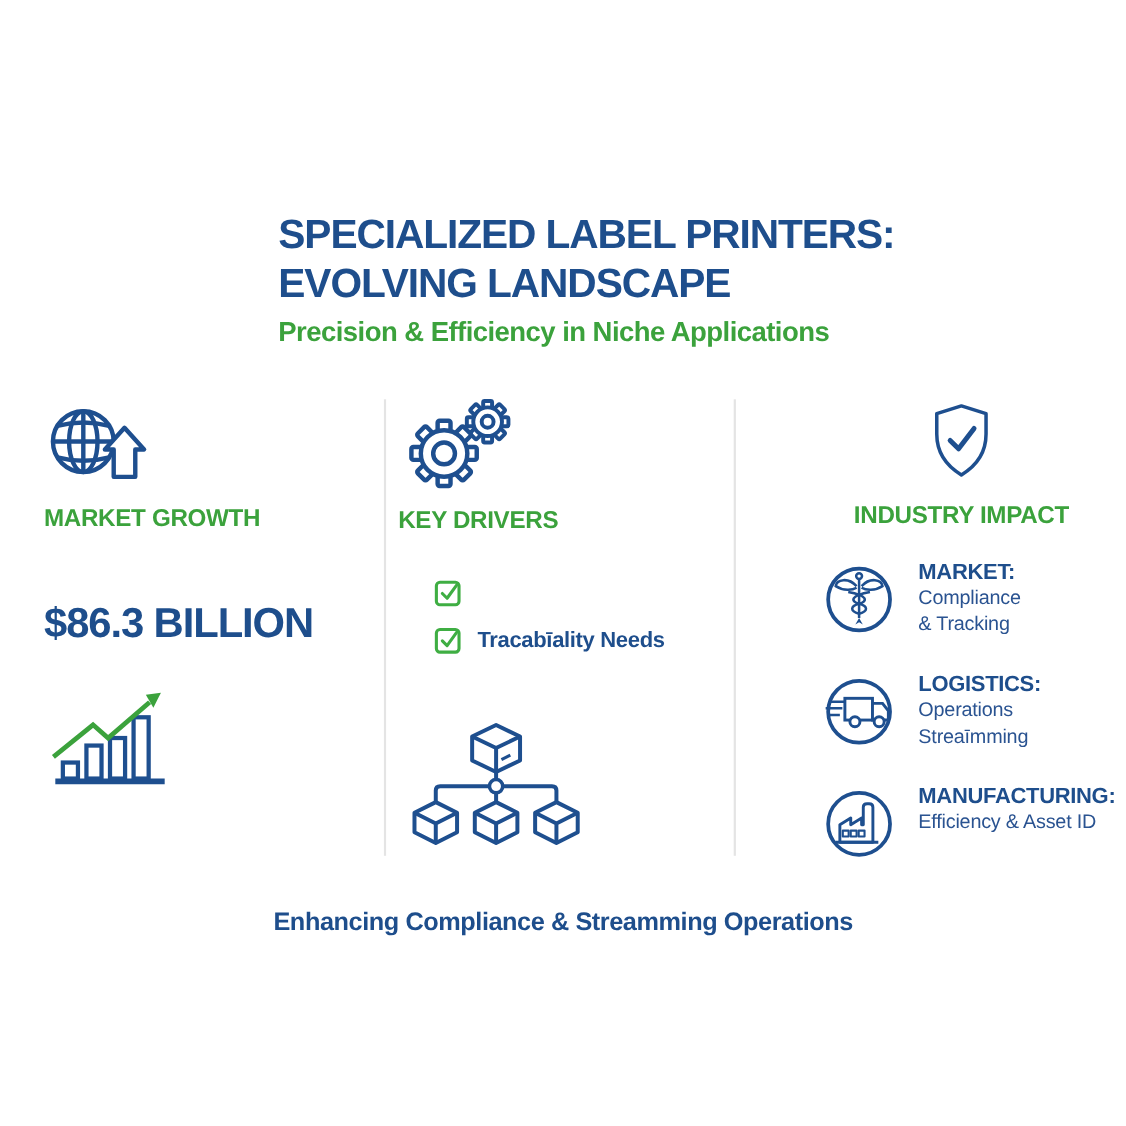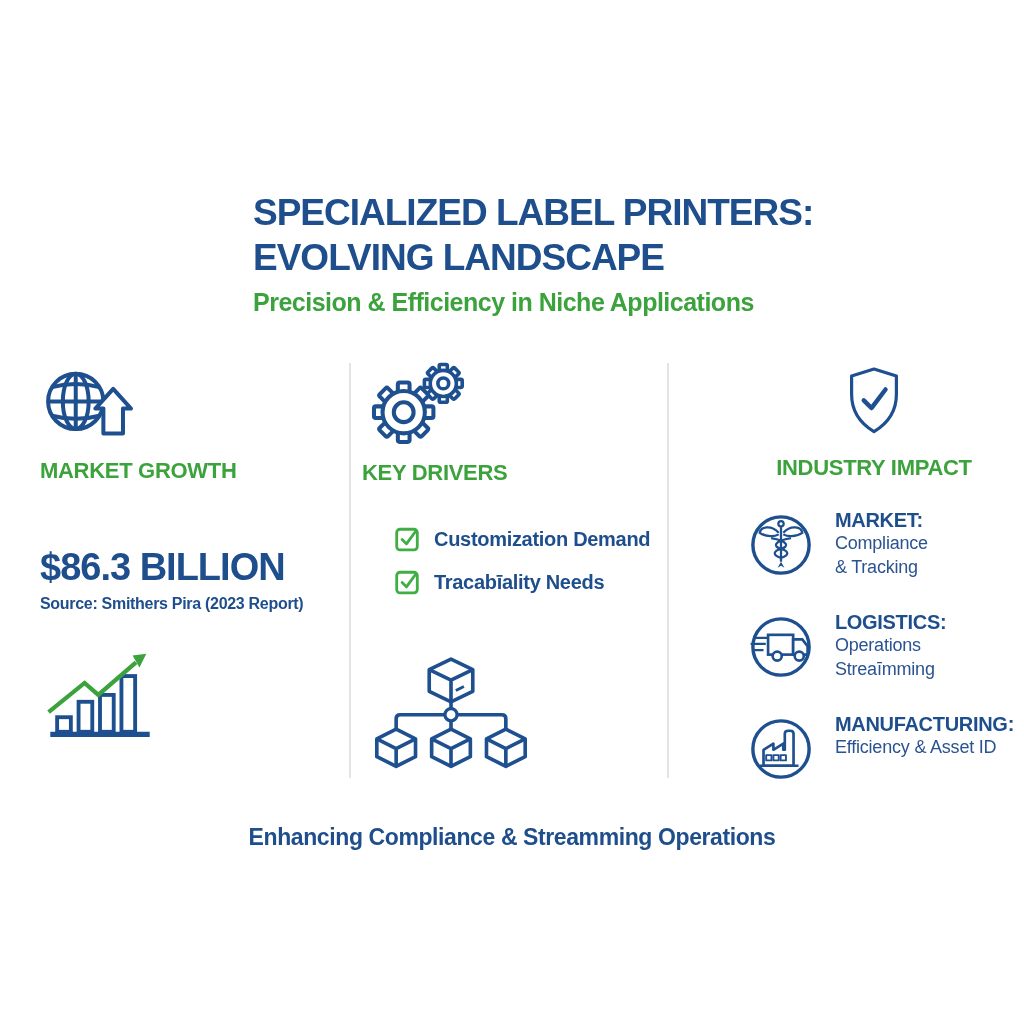--- a/index.html
+++ b/index.html
@@ -103,21 +103,20 @@
           <path d="M9 42 H71"></path>
           <path d="M13.5 26 Q40 19 66.5 26"></path>
           <path d="M13.5 58 Q40 65 66.5 58"></path>
           <path d="M40 11 V73"></path>
           <path d="M82 28 L102 50 H93 V78 H71 V50 H62 Z" fill="#ffffff" stroke-linejoin="round"></path>
         </g>
       </svg>
     </div>
     <div class="col-header">MARKET GROWTH</div>
     <div class="stat-value">$86.3 BILLION</div>
-    <div class="stat-source">Source: Smithers Pira (2023 Report)</div>
     <div class="barchart-wrap">
       <svg width="120" height="99" viewBox="0 0 140 115" fill="none">
         <line x1="12" y1="104" x2="128" y2="104" stroke="#1e4f8f" stroke-width="6"></line>
         <g stroke="#1e4f8f" stroke-width="4.5" fill="#ffffff">
           <rect x="20" y="84" width="16" height="17"></rect>
           <rect x="45" y="66" width="16" height="35"></rect>
           <rect x="70" y="58" width="16" height="43"></rect>
           <rect x="95" y="36" width="16" height="65"></rect>
         </g>
         <polyline points="10,78 52,44 68,58 112,20" stroke="#3ba23c" stroke-width="5" fill="none"></polyline>
@@ -164,21 +163,20 @@
     <div class="col-header">KEY DRIVERS</div>
 
     <div class="checklist">
       <div class="check-item">
         <span>
           <svg width="26" height="26" viewBox="0 0 24 24" fill="none">
             <rect x="2.5" y="3" width="19" height="19" rx="3" stroke="#3fae43" stroke-width="2.6"></rect>
             <path d="M7.5 12.5 L11.5 16.5 L19.5 5.5" stroke="#3fae43" stroke-width="2.6" stroke-linecap="round" stroke-linejoin="round"></path>
           </svg>
         </span>
-        <span class="label">Customization Demand</span>
       </div>
       <div class="check-item">
         <span>
           <svg width="26" height="26" viewBox="0 0 24 24" fill="none">
             <rect x="2.5" y="3" width="19" height="19" rx="3" stroke="#3fae43" stroke-width="2.6"></rect>
             <path d="M7.5 12.5 L11.5 16.5 L19.5 5.5" stroke="#3fae43" stroke-width="2.6" stroke-linecap="round" stroke-linejoin="round"></path>
           </svg>
         </span>
         <span class="label">Tracabīality Needs</span>
       </div>

